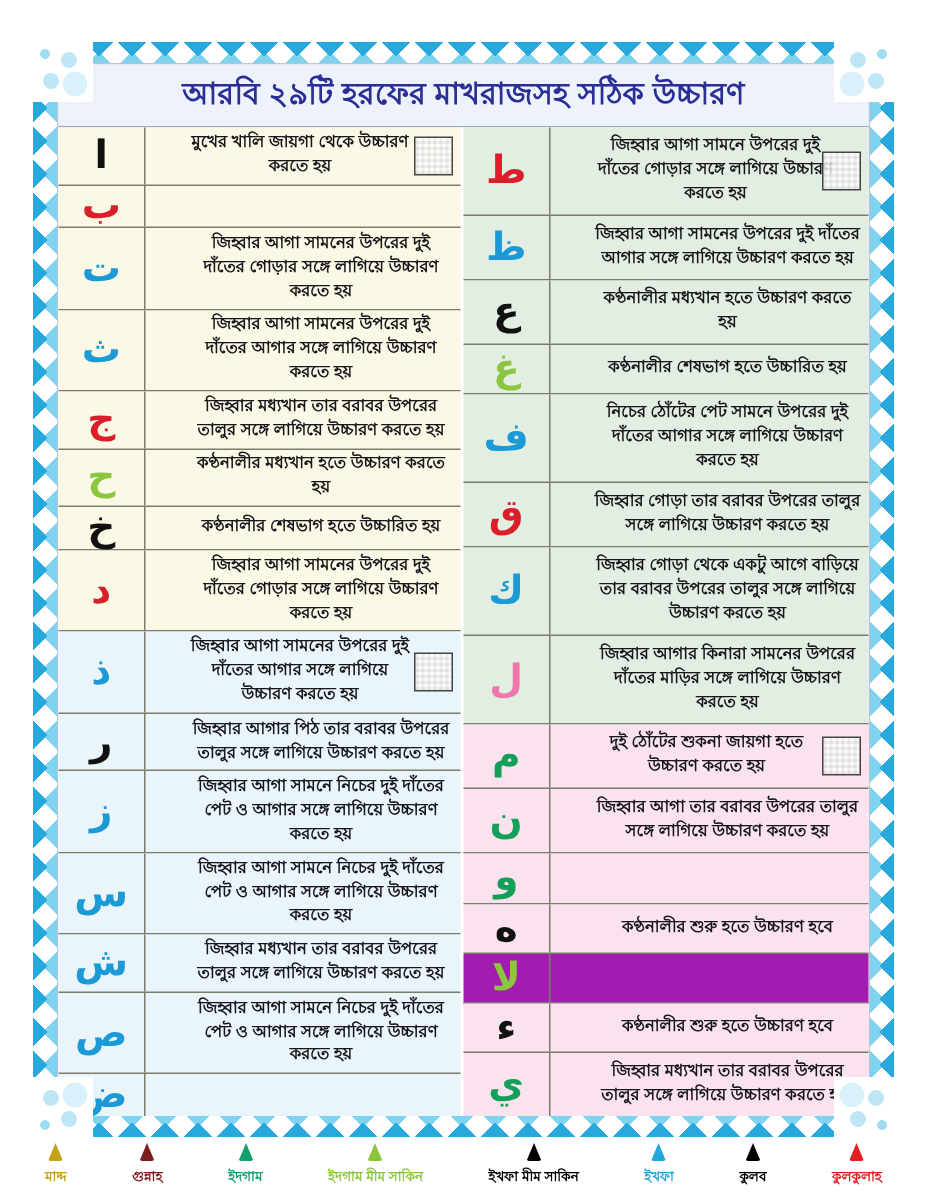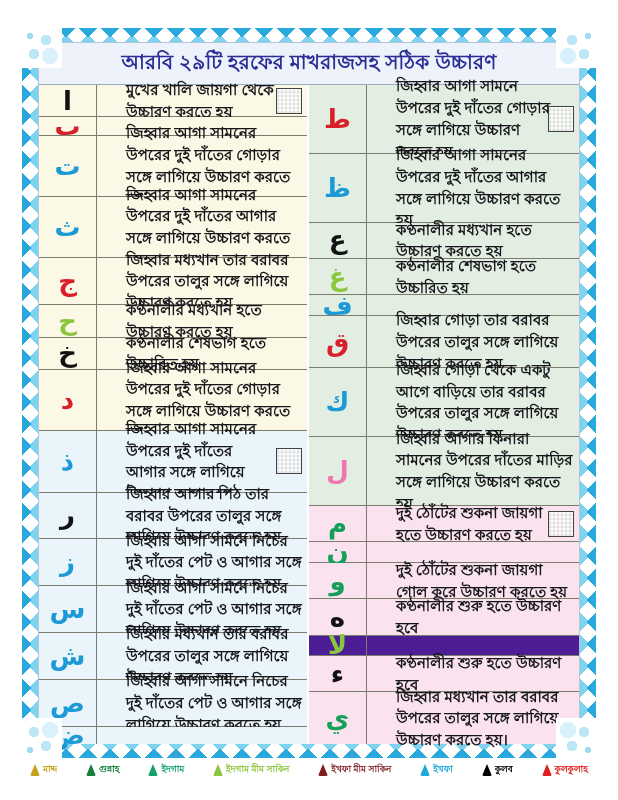--- a/index.html
+++ b/index.html
@@ -129,23 +129,24 @@
     line-height: 1;
     direction: rtl;
   }
   .cell-desc {
     flex: 1 1 auto;
     display: flex; align-items: center; justify-content: center;
     padding: 2px 5px;
     position: relative;
   }
   .desc-text {
-    font-size: 15px;
+    font-size: 11px;
     line-height: 1.45;
     color: #17171b;
+    text-align: center;
     font-weight: bold;
     margin-left: 24px;
   }
 
   
   .qr {
     position: absolute;
     right: 5px; top: 50%;
     transform: translateY(-50%);
     width: 26px; height: 26px;
@@ -168,20 +169,21 @@
     display: flex;
     align-items: center;
     justify-content: space-between;
     padding: 0 8px;
   }
   .legend-item {
     display: flex;
     align-items: center;
     gap: 3px;
     white-space: nowrap;
+    flex-direction: column;
   }
   .legend-marker {
     width: 0; height: 0;
     border-left: 5px solid transparent;
     border-right: 5px solid transparent;
     border-bottom: 12px solid currentColor;
     border-radius: 2px;
   }
   .legend-label {
     font-size: 9px;
@@ -319,20 +321,23 @@
               </div>
             </div>
             <div class="row" style="background: rgb(227, 238, 227);">
               <div class="cell-letter" style="color: rgb(140, 198, 62);">غ</div>
               <div class="cell-desc">
                 <div class="desc-text">কণ্ঠনালীর শেষভাগ হতে উচ্চারিত হয়</div>
               </div>
             </div>
             <div class="row" style="background: rgb(227, 238, 227);">
               <div class="cell-letter" style="color: rgb(27, 154, 214);">ف</div>
+              <div class="cell-desc">
+                <div class="desc-text">নিচের ঠোঁটের পেট সামনে উপরের দুই দাঁতের আগার সঙ্গে লাগিয়ে উচ্চারণ করতে হয়</div>
+              </div>
             </div>
             <div class="row" style="background: rgb(227, 238, 227);">
               <div class="cell-letter" style="color: rgb(216, 31, 42);">ق</div>
               <div class="cell-desc">
                 <div class="desc-text">জিহ্বার গোড়া তার বরাবর উপরের তালুর সঙ্গে লাগিয়ে উচ্চারণ করতে হয়</div>
               </div>
             </div>
             <div class="row" style="background: rgb(227, 238, 227);">
               <div class="cell-letter" style="color: rgb(27, 154, 214);">ك</div>
               <div class="cell-desc">
@@ -347,34 +352,34 @@
             </div>
             <div class="row" style="background: rgb(250, 226, 238);">
               <div class="cell-letter" style="color: rgb(20, 160, 90);">م</div>
               <div class="cell-desc">
                 <div class="desc-text" style="padding-right: 28px;">দুই ঠোঁটের শুকনা জায়গা হতে উচ্চারণ করতে হয়</div>
                 <div class="qr"></div>
               </div>
             </div>
             <div class="row" style="background: rgb(250, 226, 238);">
               <div class="cell-letter" style="color: rgb(20, 160, 90);">ن</div>
+              <div class="cell-desc">
+                <div class="desc-text">জিহ্বার আগা তার বরাবর উপরের তালুর সঙ্গে লাগিয়ে উচ্চারণ করতে হয়</div>
+              </div>
             </div>
             <div class="row" style="background: rgb(250, 226, 238);">
               <div class="cell-letter" style="color: rgb(20, 160, 90);">و</div>
-              <div class="cell-desc">
-                <div class="desc-text">দুই ঠোঁটের শুকনা জায়গা গোল করে উচ্চারণ করতে হয়</div>
-              </div>
             </div>
             <div class="row" style="background: rgb(250, 226, 238);">
               <div class="cell-letter" style="color: rgb(17, 17, 17);">ه</div>
               <div class="cell-desc">
                 <div class="desc-text">কণ্ঠনালীর শুরু হতে উচ্চারণ হবে</div>
               </div>
             </div>
-            <div class="row" style="background: #4c1d95;">
+            <div class="row" style="background: #a21caf;">
               <div class="cell-letter" style="color: rgb(140, 198, 62);">لا</div>
               <div class="cell-desc">
                 <div class="desc-text"></div>
               </div>
             </div>
             <div class="row" style="background: rgb(250, 226, 238);">
               <div class="cell-letter" style="color: rgb(17, 17, 17);">ء</div>
               <div class="cell-desc">
                 <div class="desc-text">কণ্ঠনালীর শুরু হতে উচ্চারণ হবে</div>
               </div>
@@ -389,33 +394,33 @@
       </div>
 
     </div>
   </div>
 
   <div id="legend">
       <div class="legend-item" style="color: rgb(196, 162, 26);">
         <span class="legend-marker"></span>
         <span class="legend-label">মাদ্দ</span>
       </div>
-      <div class="legend-item" style="color: #15803d;">
+      <div class="legend-item" style="color: #7f1d1d;">
         <span class="legend-marker"></span>
         <span class="legend-label">গুন্নাহ</span>
       </div>
       <div class="legend-item" style="color: rgb(19, 160, 106);">
         <span class="legend-marker"></span>
         <span class="legend-label">ইদগাম</span>
       </div>
       <div class="legend-item" style="color: rgb(140, 198, 62);">
         <span class="legend-marker"></span>
         <span class="legend-label">ইদগাম মীম সাকিন</span>
       </div>
-      <div class="legend-item" style="color: #7f1d1d; text-align: right;">
+      <div class="legend-item" style="color: #000000; text-align: right;">
         <span class="legend-marker"></span>
         <span class="legend-label">ইখফা মীম সাকিন</span>
       </div>
       <div class="legend-item" style="color: rgb(34, 167, 221);">
         <span class="legend-marker"></span>
         <span class="legend-label">ইখফা</span>
       </div>
       <div class="legend-item" style="color: #000000;">
         <span class="legend-marker"></span>
         <span class="legend-label">কুলব</span>

